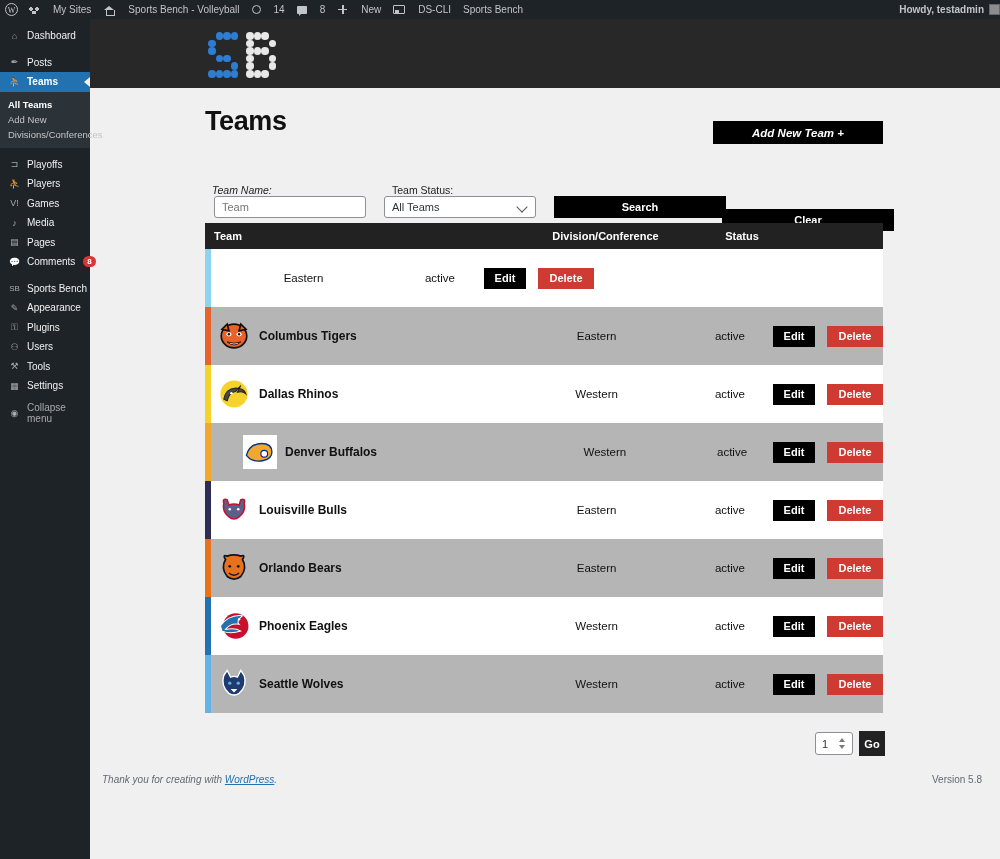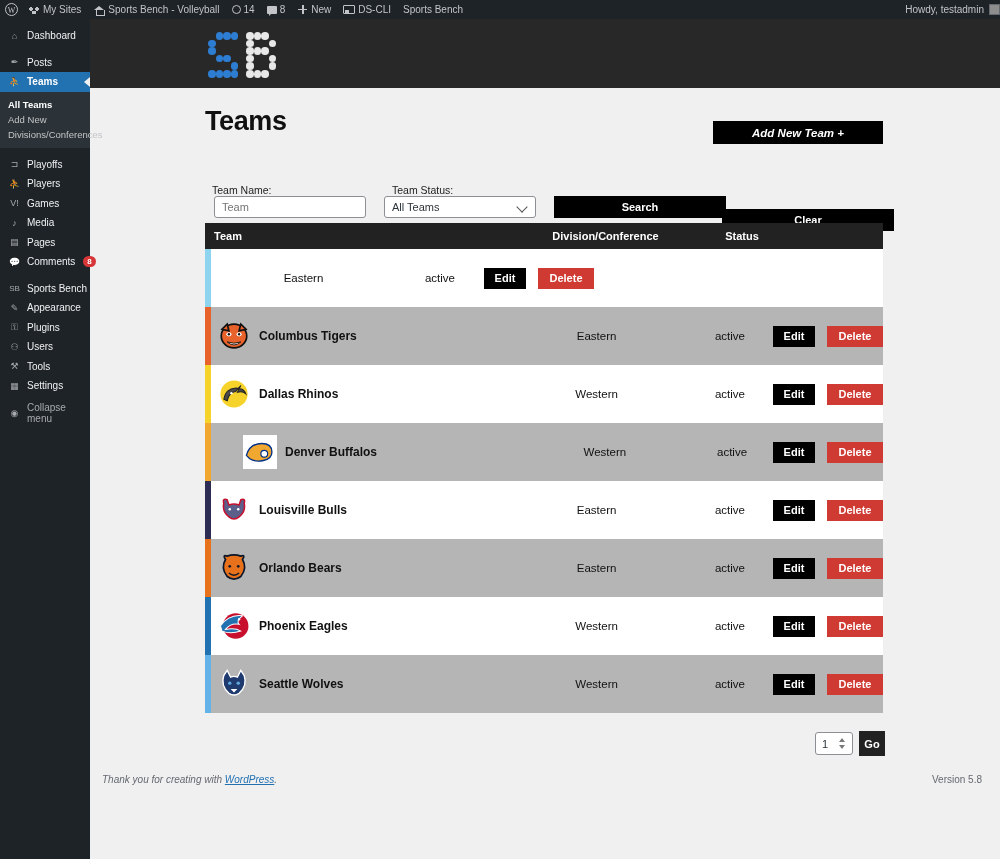--- a/index.html
+++ b/index.html
@@ -11,25 +11,25 @@
   }
 
   
   #adminbar {
     position: absolute; top: 0; left: 0; width: 1000px; height: 19px;
     background: #1d2327; color: #c3c4c7;
     display: flex; align-items: center;
     font-size: 10px; z-index: 50;
   }
   .ab-item {
-    display: flex; align-items: center; gap: 3px;
+    display: flex; align-items: center; gap: 13px;
     height: 19px; padding: 0 6px; white-space: nowrap; color: #c3c4c7;
   }
   .ab-item.first { padding-left: 5px; padding-right: 4px; }
-  .ab-right { margin-left: auto; display: flex; align-items: center; }
+  .ab-right { margin-left: auto; display: flex; align-items: center; font-weight: bold; }
   .ab-avatar {
     width: 11px; height: 11px; background: #8d8d8d; margin-left: 5px;
     border: 1px solid #646970;
   }
   .wp-logo {
     width: 13px; height: 13px; border-radius: 50%;
     border: 1.4px solid #c3c4c7; position: relative; display: inline-block;
   }
   .wp-logo::after {
     content: "W"; position: absolute; top: 50%; left: 50%;
@@ -136,21 +136,21 @@
   #addnew {
     position: absolute; left: 623px; top: 33px; width: 170px; height: 23px;
     background: #000; color: #fff; border: none; font-size: 11.5px;
     font-weight: bold; cursor: pointer; font-family: inherit; font-style: italic;
   }
 
   
   .field-label {
     position: absolute; font-size: 10.5px; color: #222;
   }
-  #tn-label { left: 122px; top: 96px; }
+  #tn-label { left: 122px; top: 96px; font-style: italic; }
   #ts-label { left: 302px; top: 96px; }
   #tn-input {
     position: absolute; left: 124px; top: 108px; width: 152px; height: 22px;
     border: 1px solid #8c8f94; border-radius: 3px; background: #fff;
     font-size: 11px; padding: 0 7px; color: #3c434a; font-family: inherit;
   }
   #ts-select {
     position: absolute; left: 294px; top: 108px; width: 152px; height: 22px;
     border: 1px solid #8c8f94; border-radius: 3px; background: #fff;
     font-size: 11px; padding: 0 7px; color: #2c3338; font-family: inherit;

